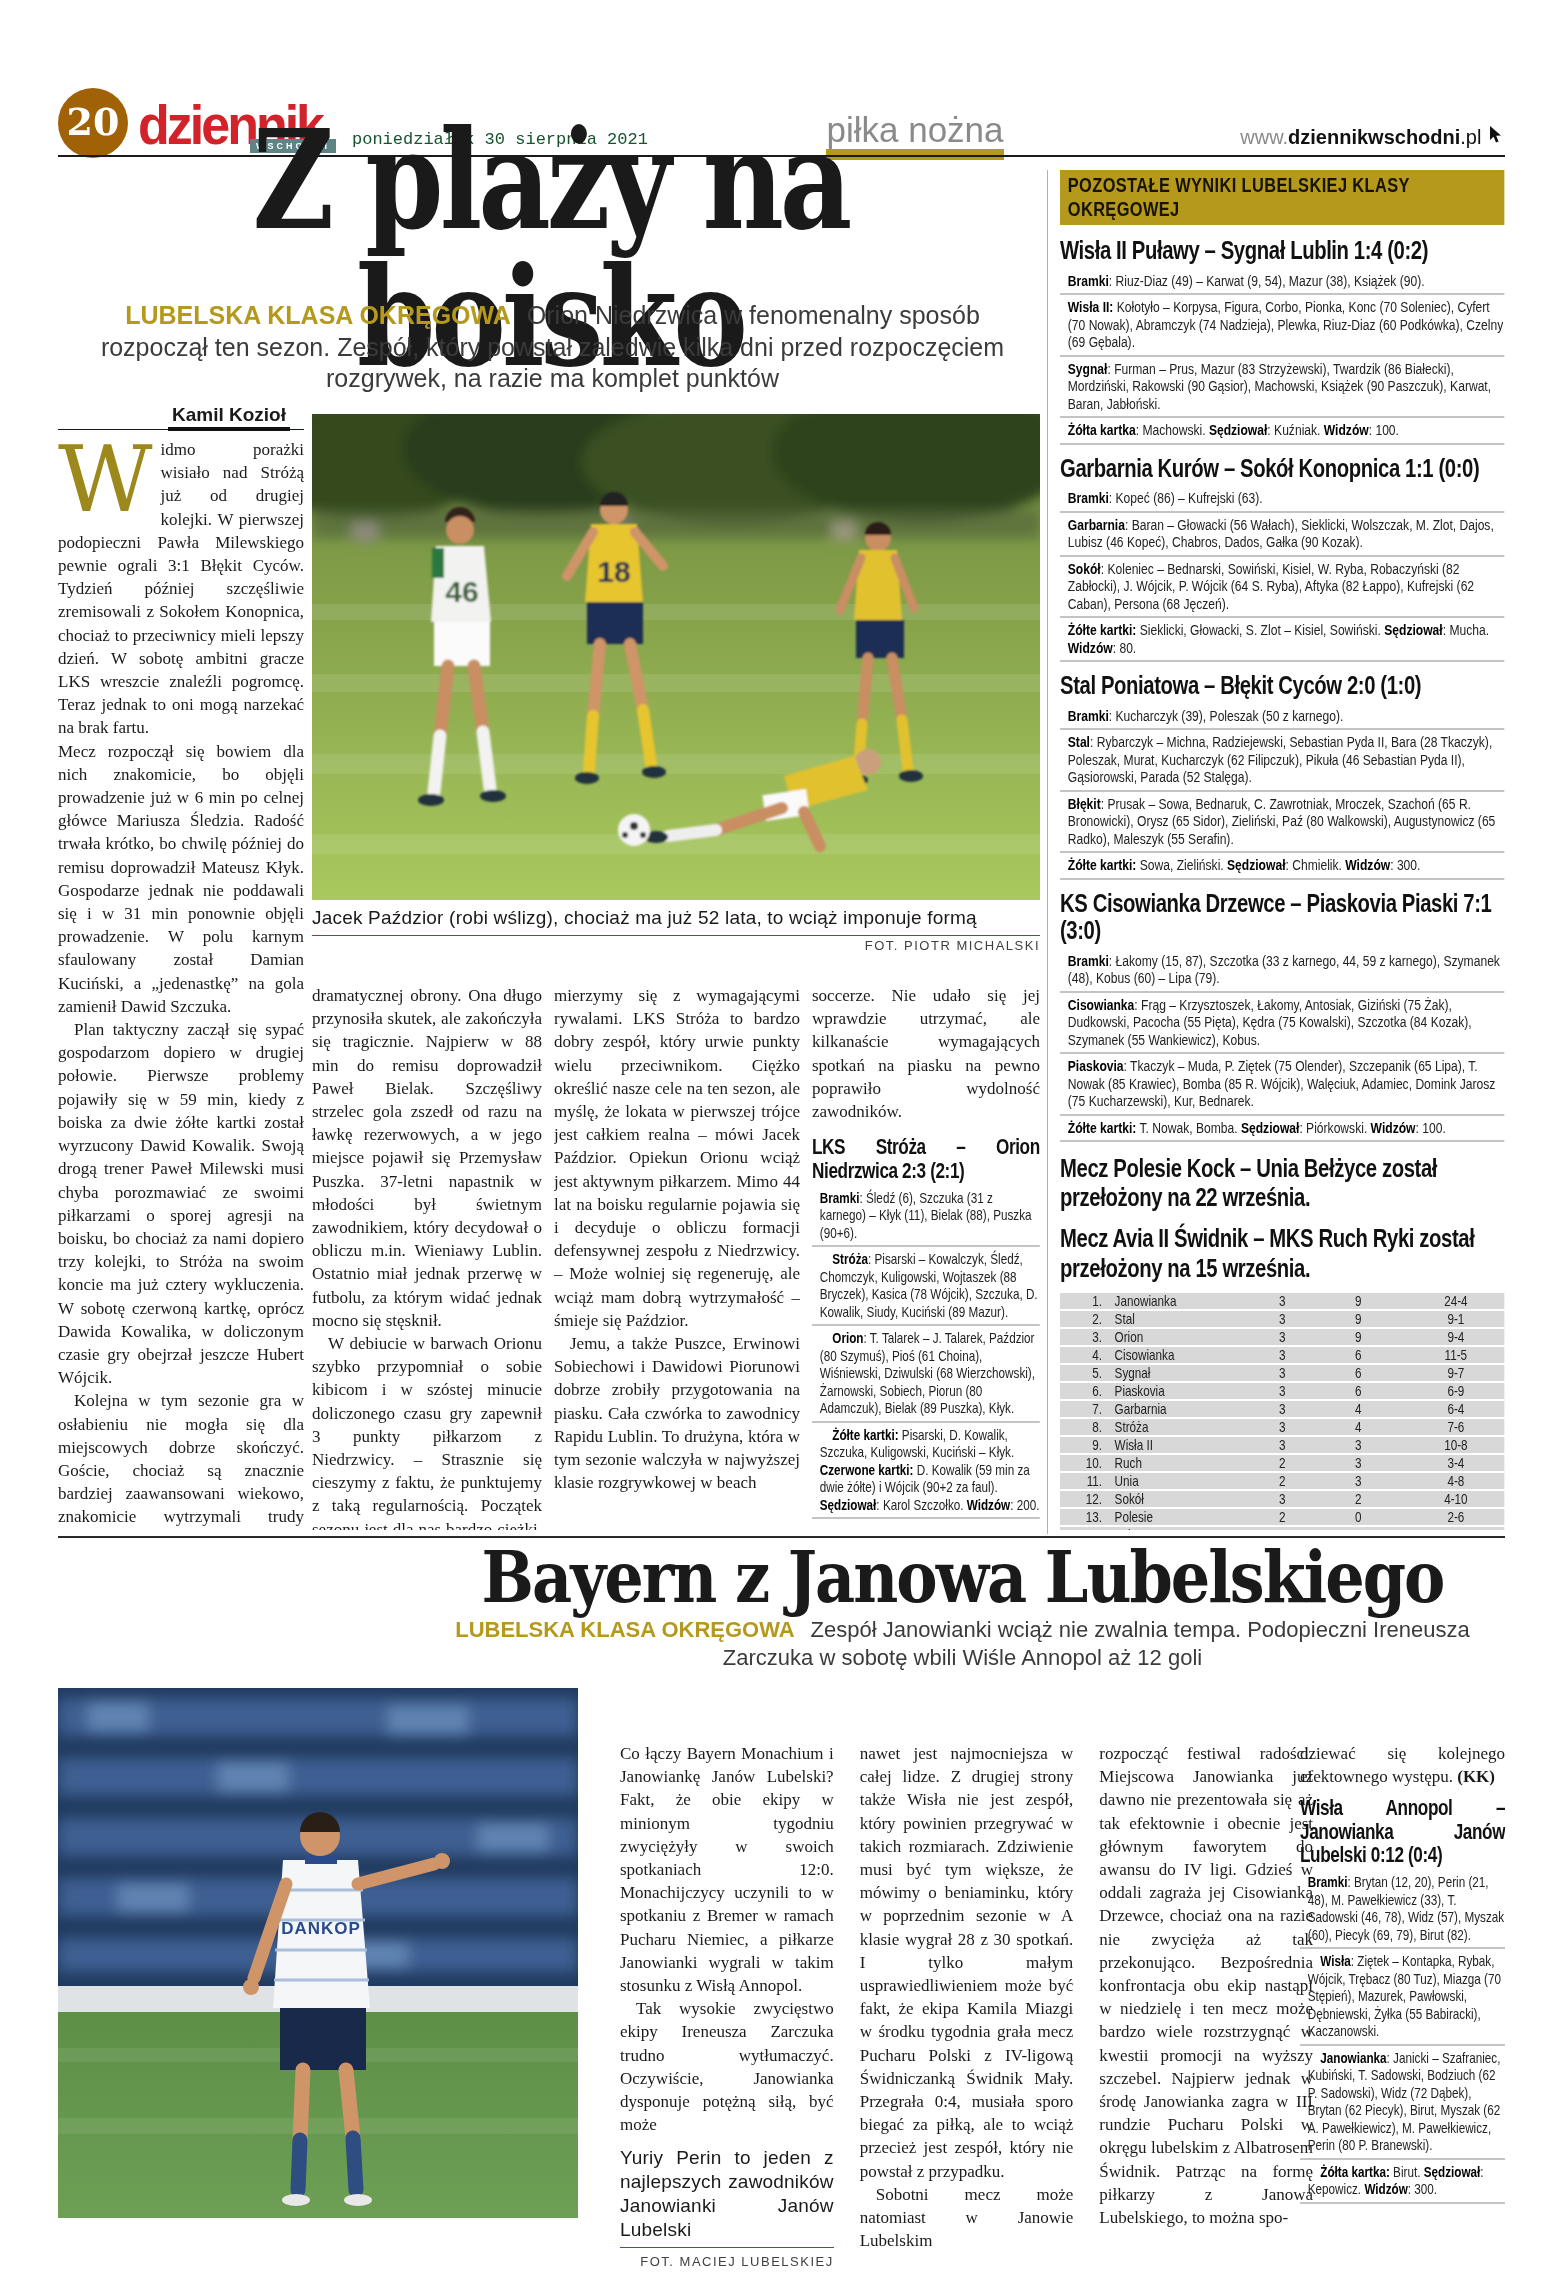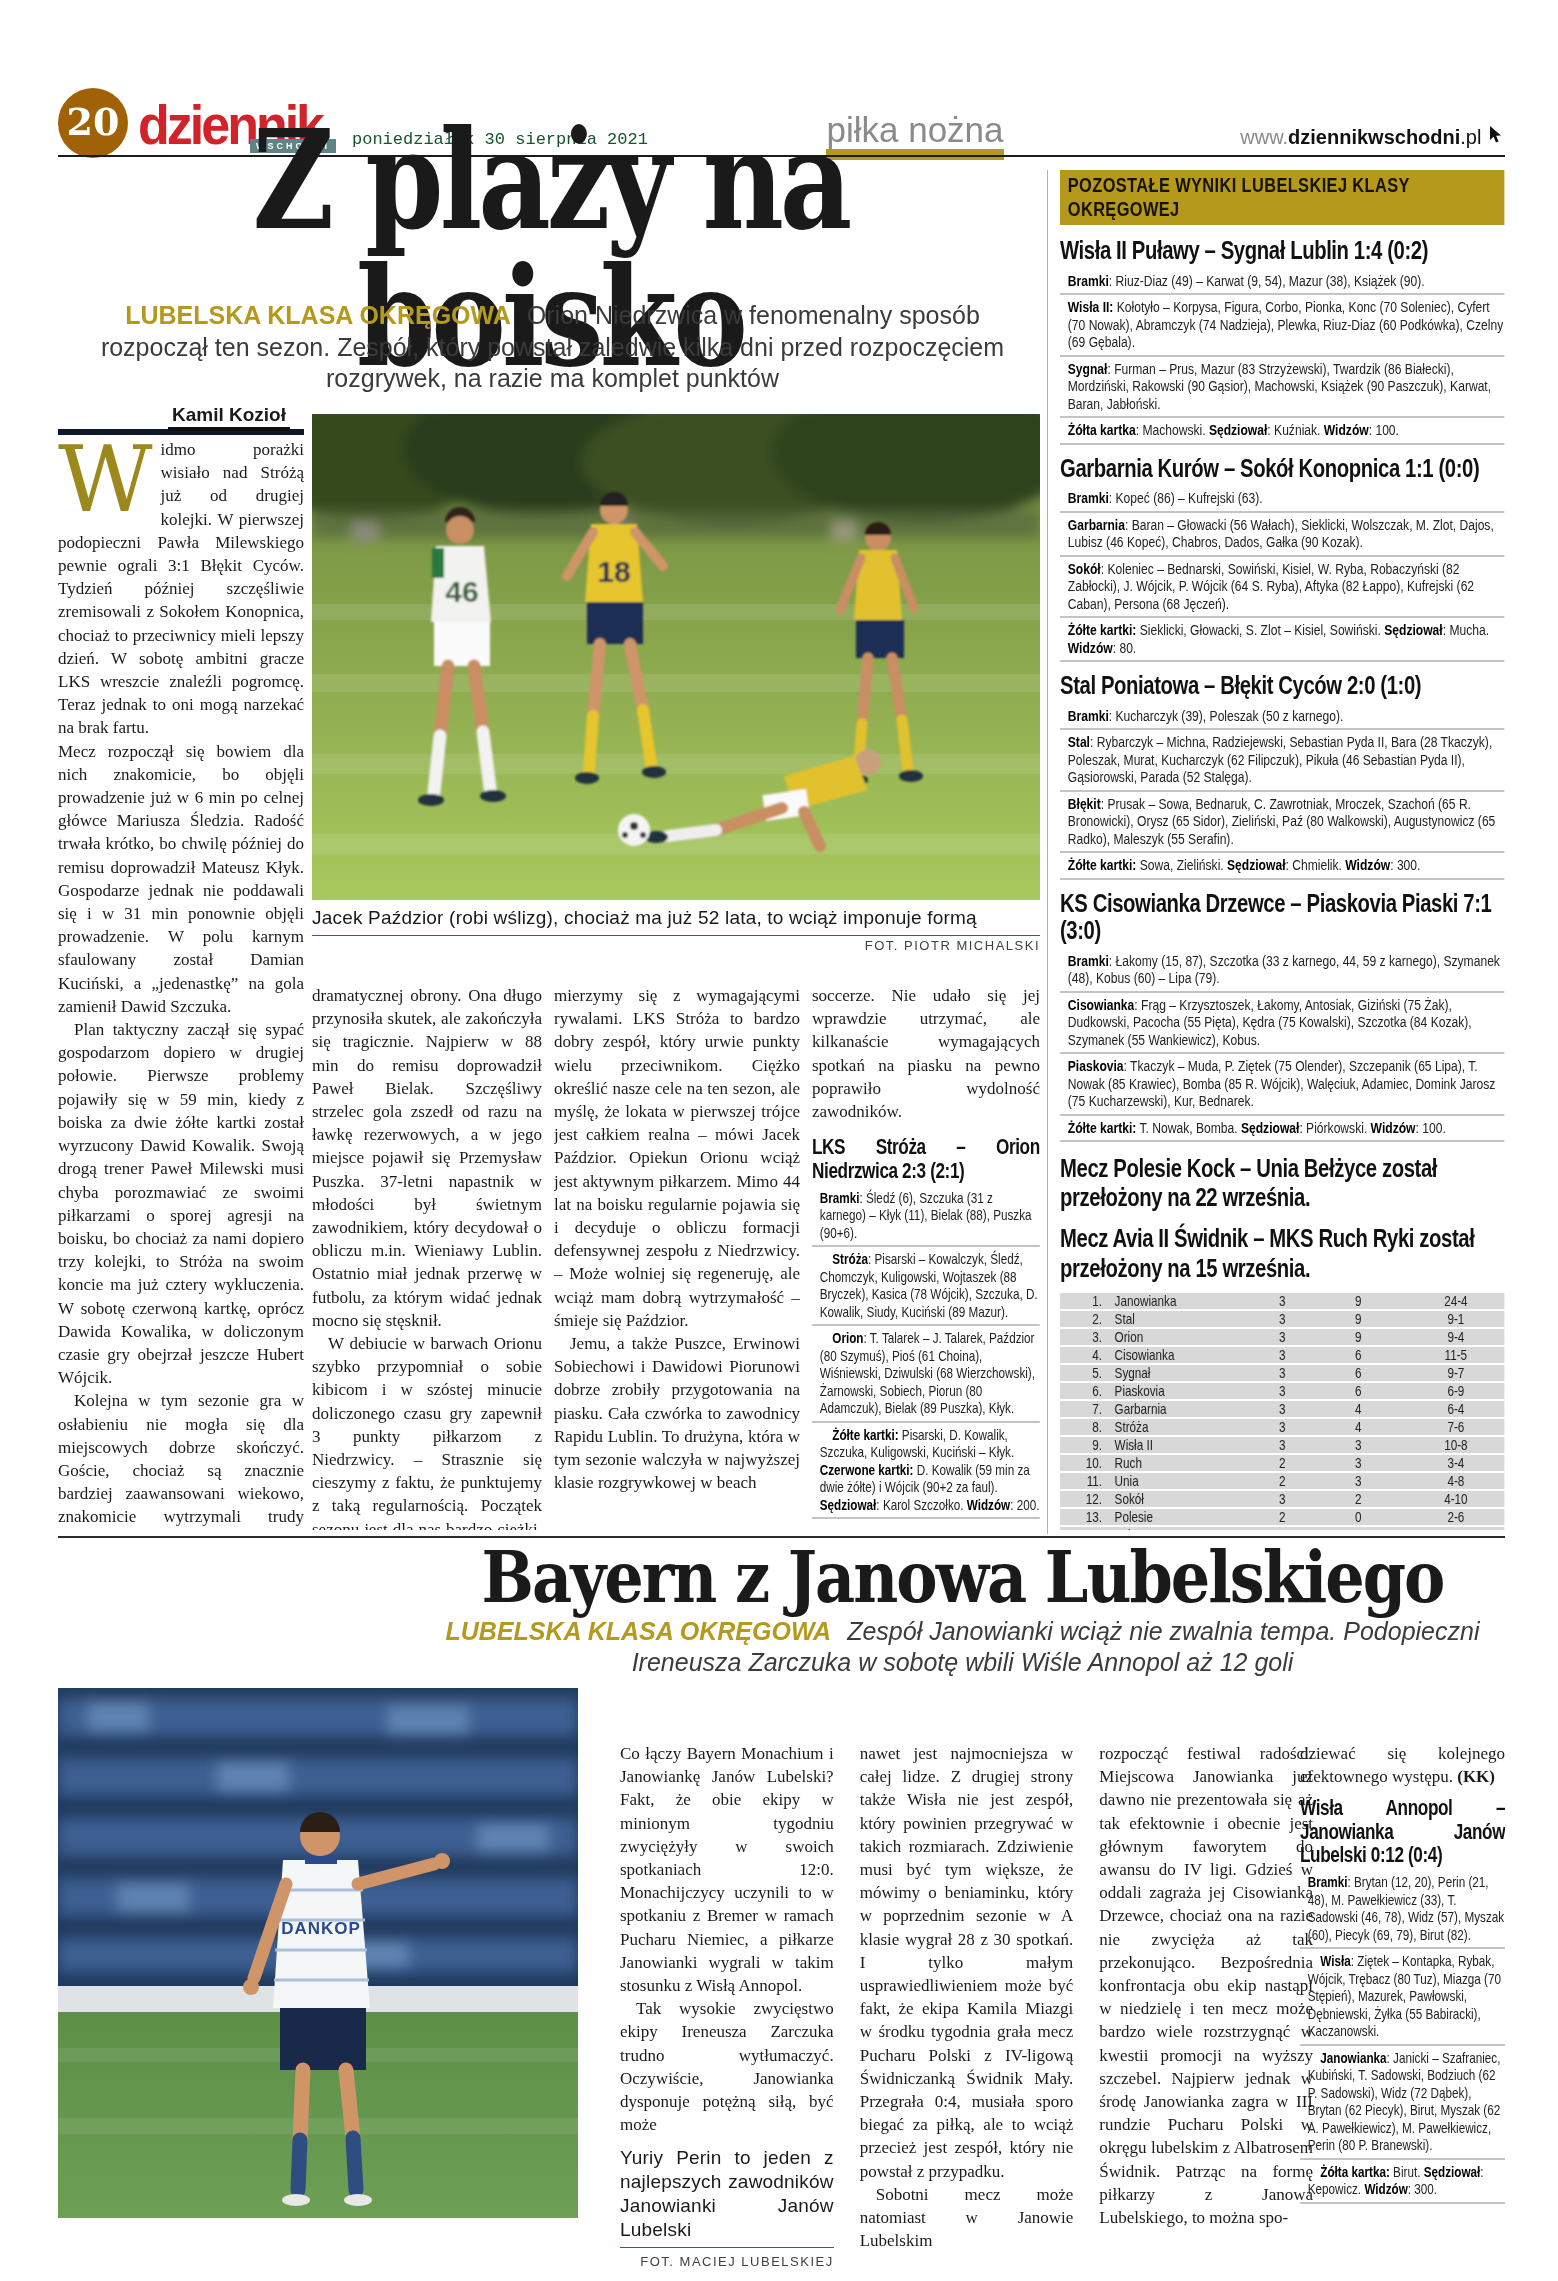--- a/index.html
+++ b/index.html
@@ -30,21 +30,21 @@
   .site-url b { font-weight:bold; }
   .cursor-icon { display:inline-block; margin-left:2px; }
 
   
   .a1-headline { left:58px; top:112px; width:985px; text-align:center; }
   .a1-headline span { display:inline-block; font-family:"DejaVu Serif",serif; font-weight:bold;
     font-size:112px; letter-spacing:-4px; line-height:1.0; transform:scaleY(1.22); transform-origin:center top; }
   .subhead { text-align:center; font-family:"Liberation Sans",sans-serif; color:#3b3b3b; }
   .a1-subhead { left:70px; top:300px; width:965px; font-size:25px; line-height:1.26; }
   .kicker { color:#b5991c; font-weight:bold; margin-right:16px; }
-  .byline { left:58px; top:404px; width:246px; border-bottom:6px solid #0f172a; text-align:right; }
+  .byline { left:58px; top:404px; width:246px; border-bottom:1px solid #0f172a; text-align:right; }
   .byline span { display:inline-block; font-family:"Liberation Sans",sans-serif; font-weight:bold;
     font-size:19px; border-bottom:4px solid #111; margin-bottom:-2px; padding:0 4px 1px 4px; margin-right:14px; }
   .bodycol { font-size:17px; line-height:23.2px; text-align:justify; overflow:hidden; }
   .bodycol p + p { text-indent:16px; }
   .a1-col1 { left:58px; top:438px; width:246px; height:1096px; }
   .dropcap { float:left; font-family:"DejaVu Serif",serif; font-size:92px; line-height:76px;
     color:#9d881c; padding:4px 8px 0 0; }
   .a1-colB { left:312px; top:984px; width:230px; height:546px; }
   .a1-colC { left:554px; top:984px; width:246px; height:546px; }
   .a1-colD { left:812px; top:984px; width:228px; height:546px; overflow:hidden; }
@@ -88,21 +88,21 @@
     margin-bottom:1.5px; }
   .trow .c-pos { text-align:right; padding-right:16px; }
   .trow .c-team { text-align:left; }
   .trow .c-m, .trow .c-pts, .trow .c-goals { text-align:center; }
 
   
   .divider2 { left:58px; top:1536px; width:1447px; height:2px; background:#2a2a2a; }
   .a2-headline { left:420px; top:1542px; width:1085px; text-align:center; }
   .a2-headline span { display:inline-block; font-family:"DejaVu Serif",serif; font-weight:bold;
     font-size:62px; letter-spacing:-2px; line-height:1.0; transform:scaleY(1.15); transform-origin:center top; }
-  .a2-subhead { left:420px; top:1616px; width:1085px; font-size:25px; line-height:1.25;font-style:italic; }
+  .a2-subhead { left:420px; top:1616px; width:1085px; font-size:22px; line-height:1.25; }
   .a2-cols { left:620px; top:1742px; width:693px; height:539px; display:flex; gap:26px; }
   .a2-col { flex:1; height:539px; }
   .a2-right { left:1300px; top:1742px; width:205px; height:539px; overflow:hidden; }
 </style>
 </head>
 <body>
 
 <div class="abs page-badge">20</div>
 <div class="abs masthead">dziennik</div>
 <div class="abs masthead-sub">WSCHODNI</div>

